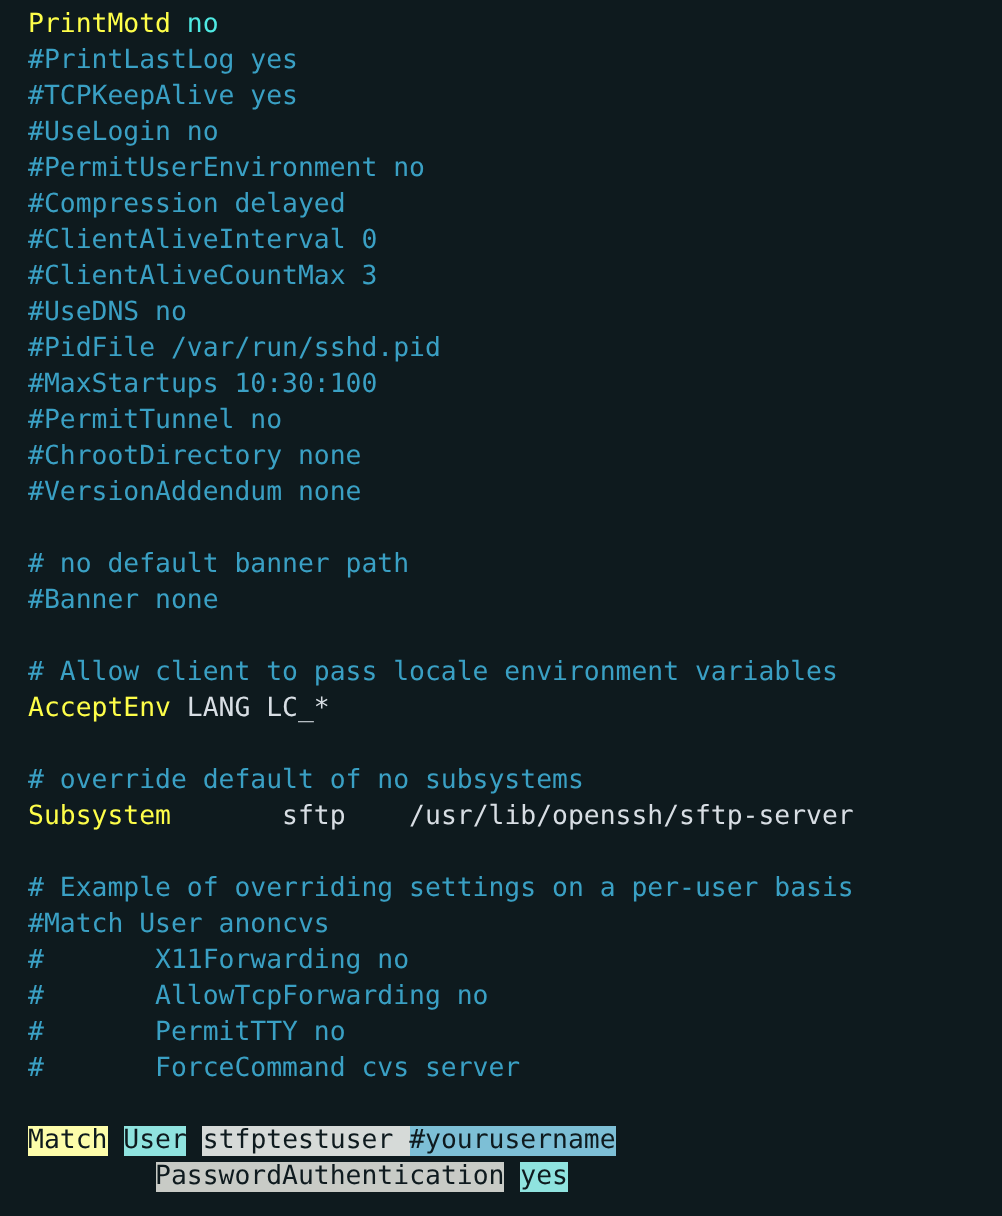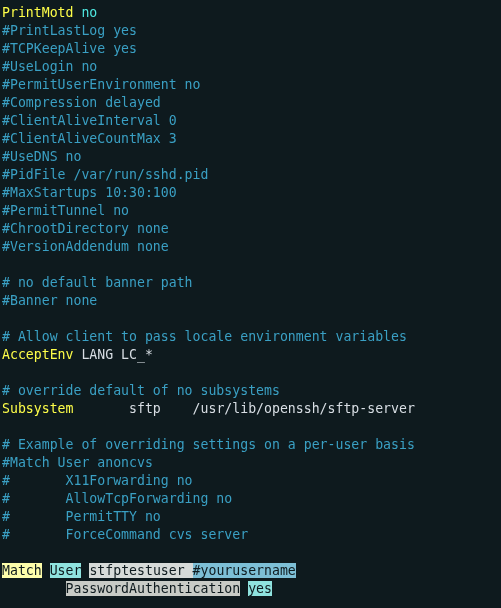--- a/index.html
+++ b/index.html
@@ -1,16 +1,16 @@
 <!DOCTYPE html>
 <html><head>
 <meta charset="utf-8">
 <style>
   html,body{margin:0;padding:0;background:#0e1a1e;width:501px;height:608px;overflow:hidden}
-  pre{margin:0;padding:4px 0 0 2px;font-family:"DejaVu Sans Mono","Liberation Mono",Consolas,monospace;font-size:13.2px;line-height:18px;white-space:pre}
+  pre{margin:0;padding:4px 0 0 14px;font-family:"DejaVu Sans Mono","Liberation Mono",Consolas,monospace;font-size:13.2px;line-height:18px;white-space:pre}
   .comment{color:#3aa0c4}
   .kw{color:#fefe49}
   .val{color:#4fe9e2}
   .plain{color:#d8dee4}
   .hl-match{background:#fdfdaa;color:#0e1a1e}
   .hl-user{background:#8fe3df;color:#0e1a1e}
   .hl-plain{background:#d6dad8;color:#0e1a1e}
   .hl-comment{background:#7dbfd6;color:#0e1a1e}
   .hl-pa{background:#c8cbc6;color:#0e1a1e}
   .hl-yes{background:#8fe3df;color:#0e1a1e}

